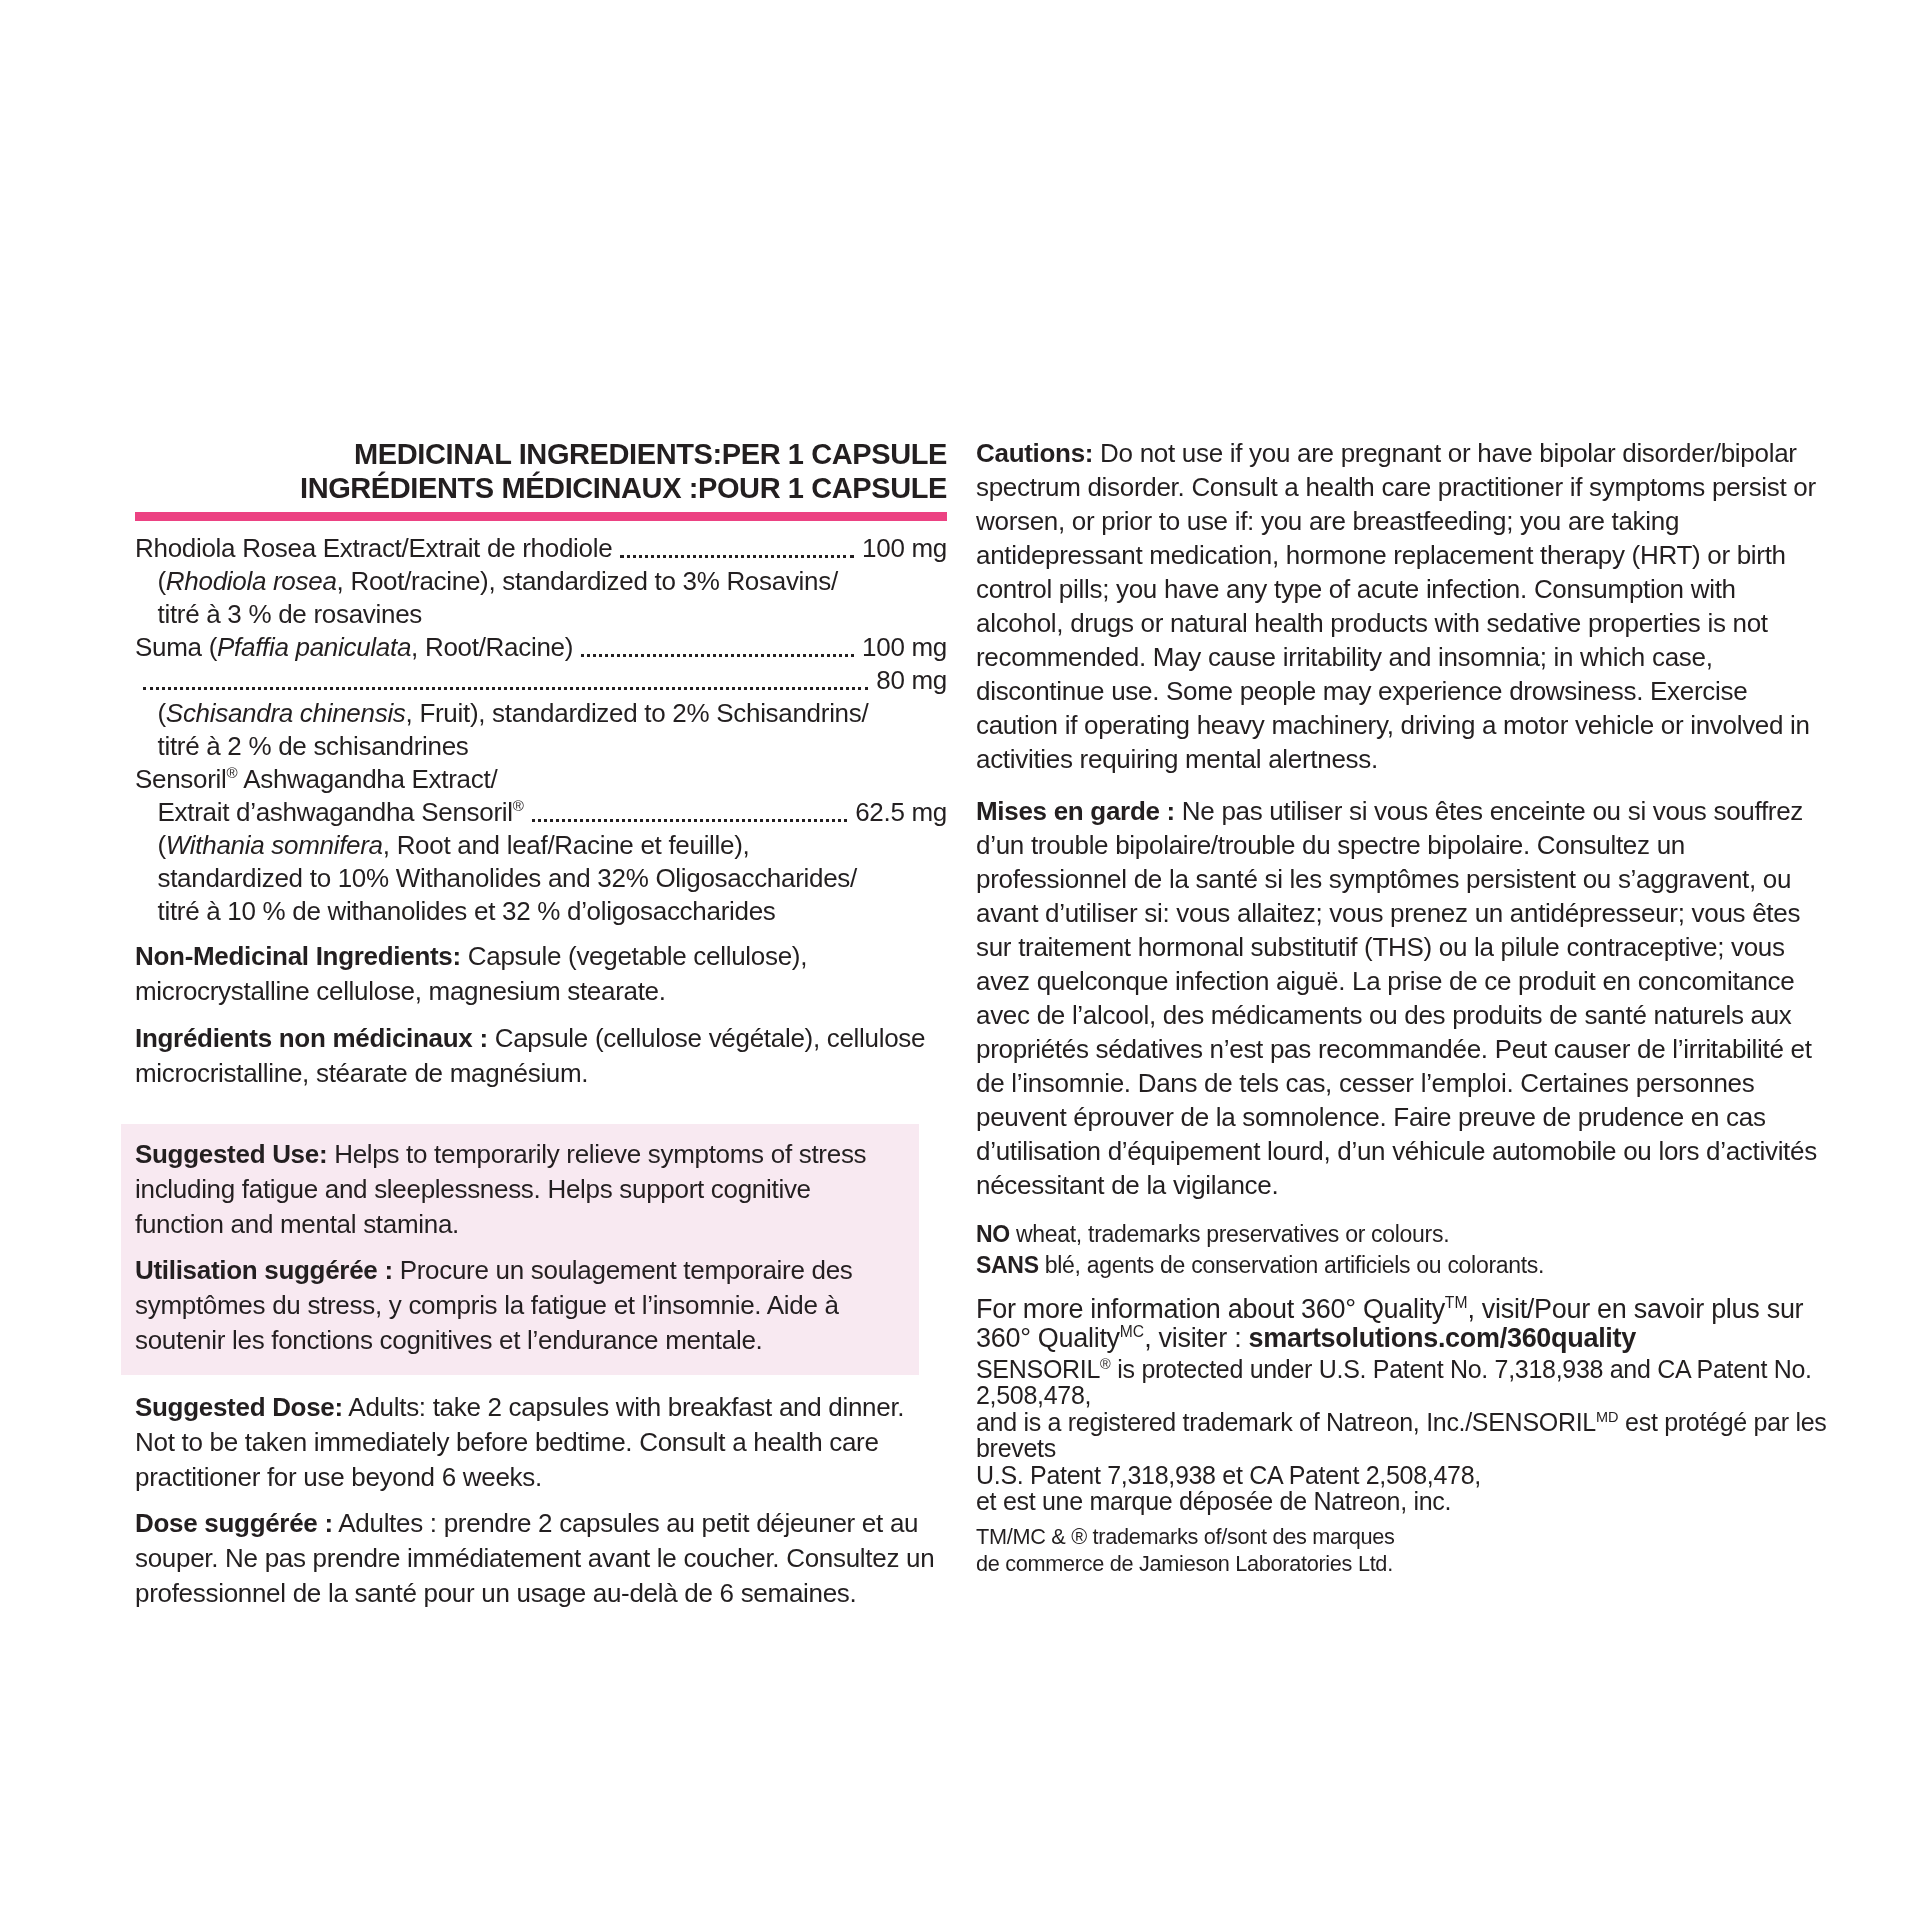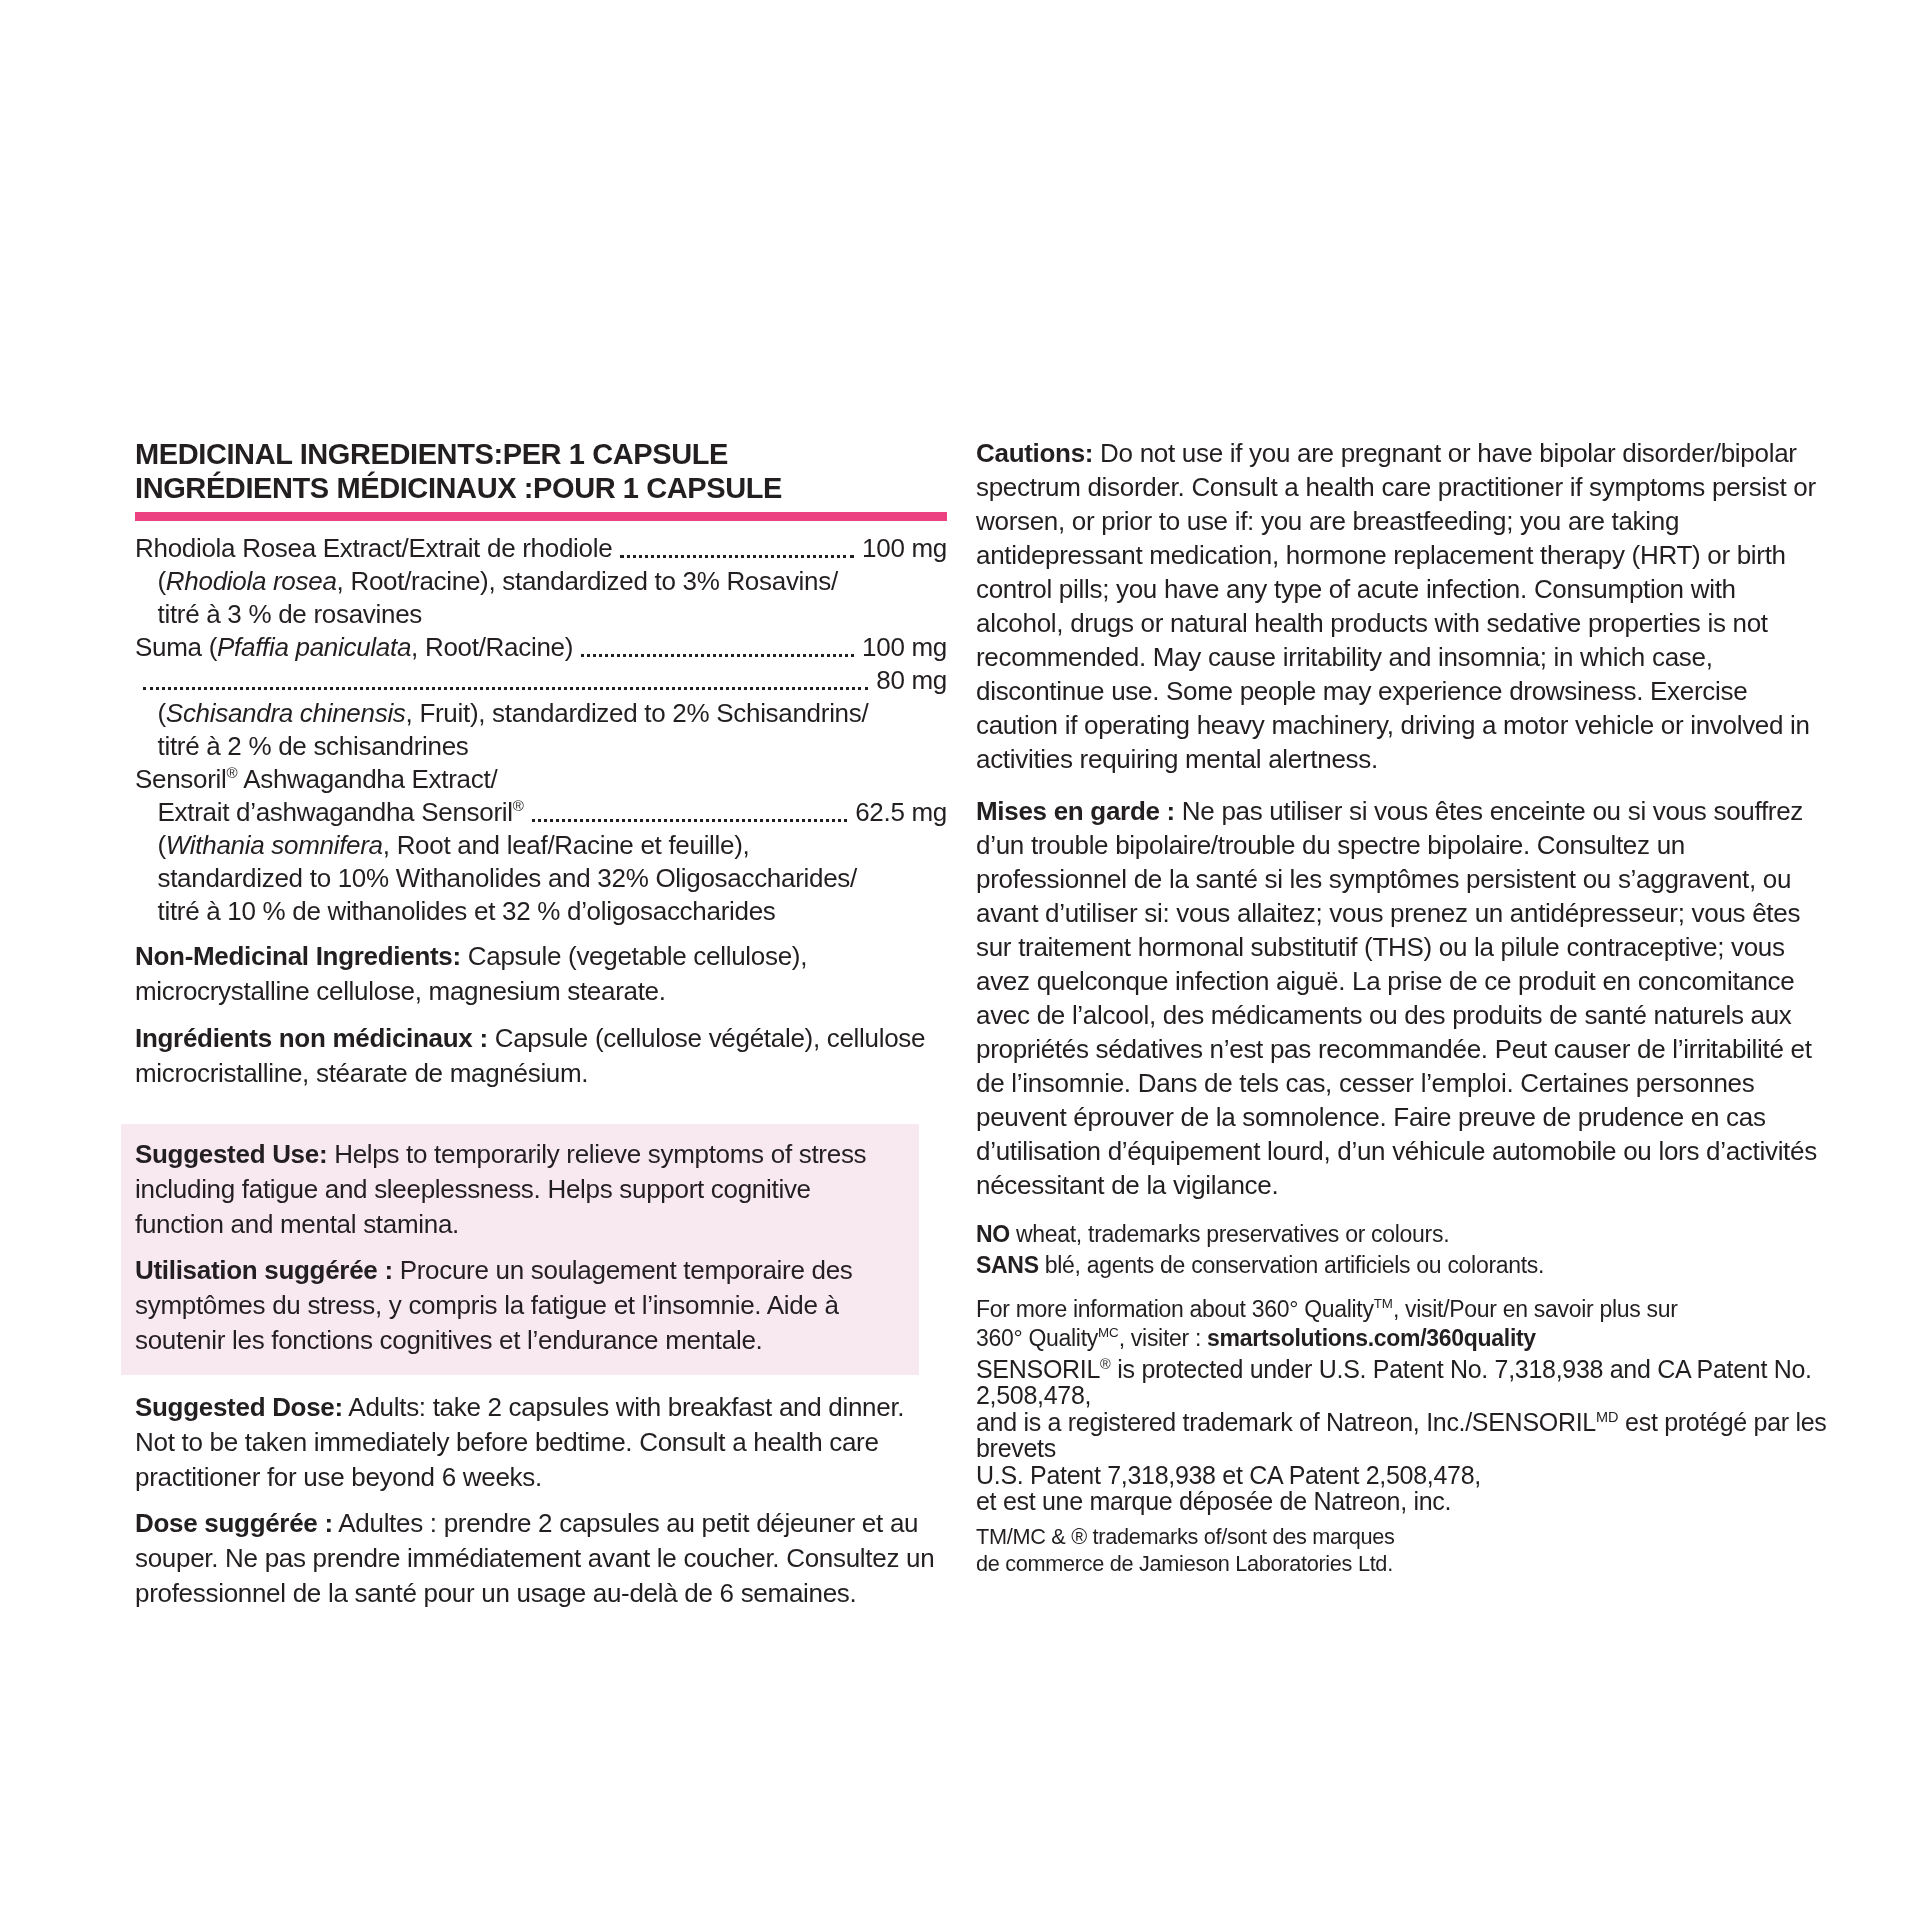--- a/index.html
+++ b/index.html
@@ -6,40 +6,40 @@
   body{
     width:1925px;height:1925px;background:#ffffff;
     font-family:"Liberation Sans", sans-serif;
     color:#231f20;
     -webkit-font-smoothing:antialiased;
   }
   .canvas{position:absolute;top:0;left:0;width:1925px;height:1925px;background:#ffffff;overflow:hidden;}
   .col-left{position:absolute;left:135px;top:437px;width:812px;font-size:26px;line-height:33px;letter-spacing:-0.3px;}
   .col-right{position:absolute;left:976px;top:436px;width:853px;font-size:26px;line-height:34px;letter-spacing:-0.3px;}
 
-  .hdr-row{display:flex;justify-content:flex-start;font-weight:700;font-size:29px;line-height:34px;letter-spacing:-0.4px;}
+  .hdr-row{display:flex;justify-content:flex-end;font-weight:700;font-size:29px;line-height:34px;letter-spacing:-0.4px;}
   .rule{height:8.8px;background:#ec4282;margin:7.2px 0 11.2px 0;}
 
   .dotrow{display:flex;align-items:flex-start;}
   .dotrow .nm{white-space:nowrap;}
   .dotrow .amt{white-space:nowrap;}
   .leader{flex:1 1 auto;min-width:32px;border-bottom:3.2px dotted #231f20;align-self:flex-end;margin:0 8px 7.2px 8px;}
   .sub{padding-left:22.5px;}
   em{font-style:italic;}
   b{font-weight:700;}
   .sup{font-size:58%;vertical-align:super;line-height:0;letter-spacing:0;}
 
   .para{margin-top:11.2px;line-height:35px;}
   .usebox{background:#f8e9f1;margin:33px 28px 0 -14.4px;padding:13px 14.4px 17.6px 14.4px;}
   .usebox .para:first-child{margin-top:0;}
   .dose{margin-top:14.4px;}
 
   .para-r{margin:0 0 17.6px 0;}
   .small{font-size:23px;line-height:30.5px;margin:0;}
-  .info{font-size:23px;line-height:29px;margin-top:14.4px;}
+  .info{font-size:27px;line-height:29px;margin-top:14.4px;}
   .notice{font-size:25px;line-height:26.5px;margin-top:3px;}
   .tm{font-size:21.7px;line-height:26.5px;margin-top:9.6px;}
 </style>
 </head>
 <body style="color: rgb(35, 31, 32); background: rgb(255, 255, 255);">
 
 <div class="canvas">
 
   <div class="col-left">
 

